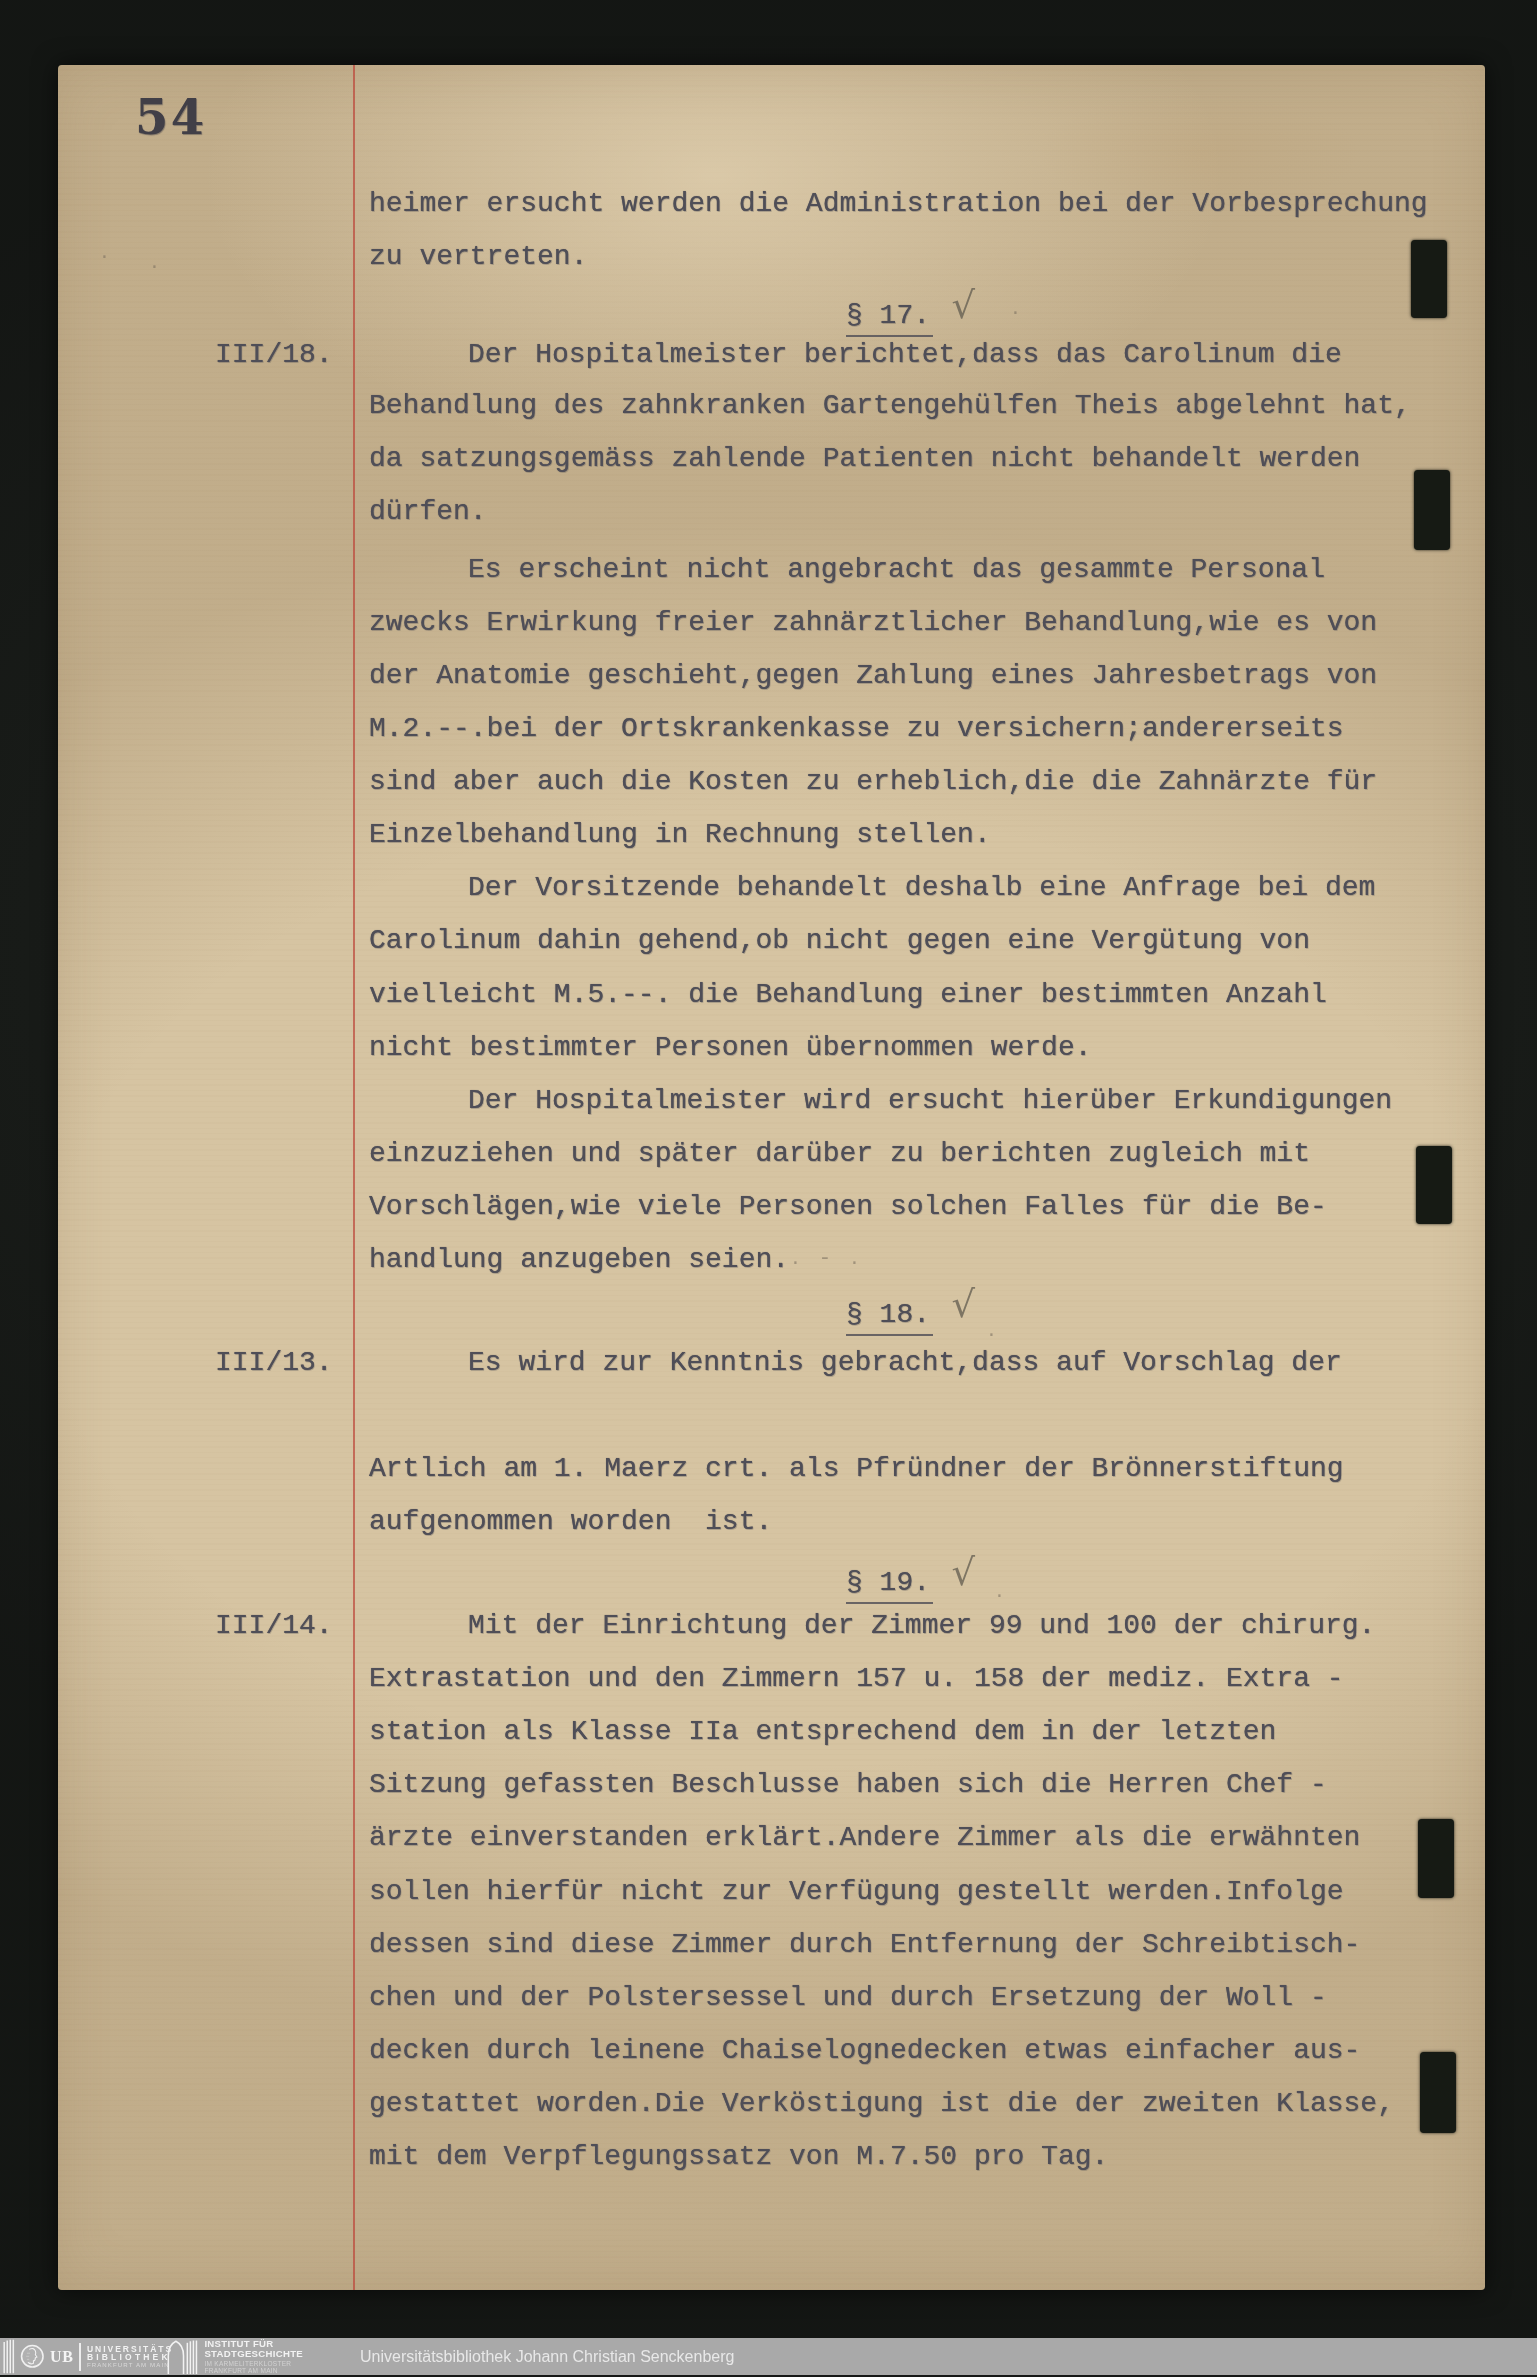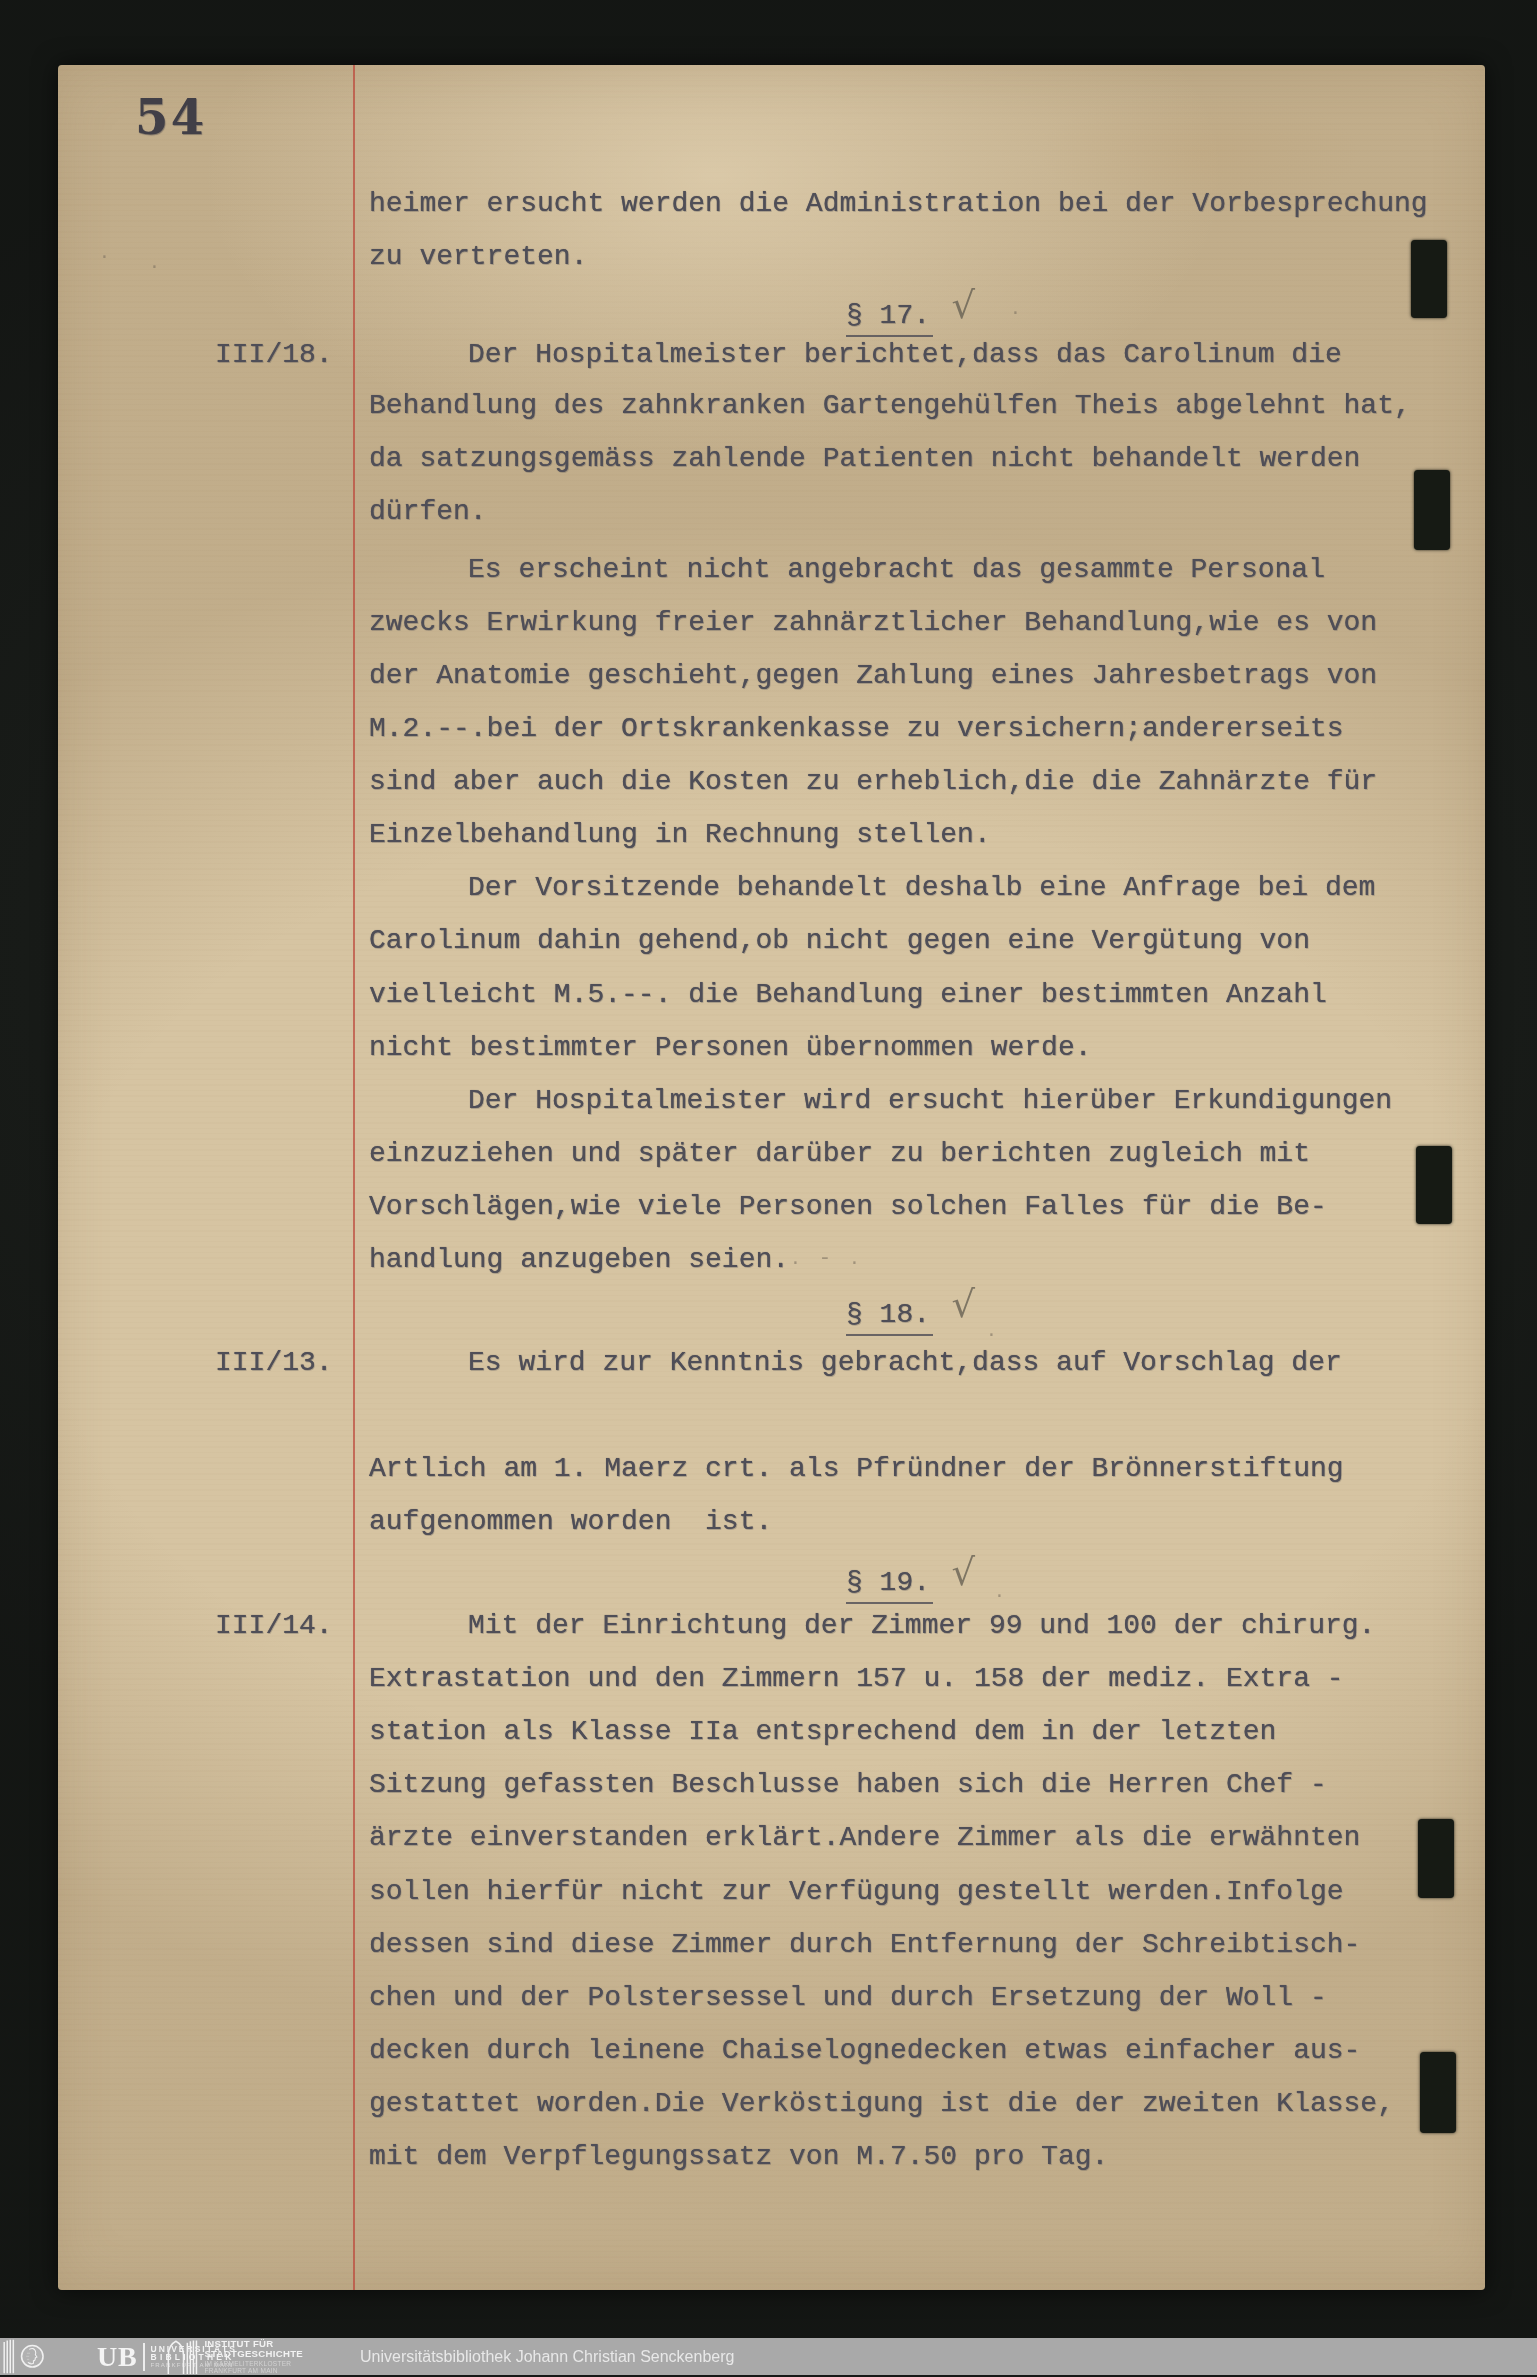--- a/index.html
+++ b/index.html
@@ -42,21 +42,21 @@
   .check{
     font-family:"DejaVu Sans", sans-serif;font-size:37px;font-weight:400;
     color:rgba(104,97,84,.8);margin-left:18.4px;position:relative;top:-4.6px;
   }
   .pencil{position:absolute;color:rgba(118,108,92,.55);font-size:21.5px;font-family:"DejaVu Sans",sans-serif;}
   .punch{position:absolute;width:36px;background:#161a14;border-radius:3.8px;box-shadow:0 0 3.1px rgba(15,18,12,.9);}
   
   .bar{position:absolute;left:0;top:2338px;width:1537px;height:39px;background:#a9a9a9;border-bottom:2.3px solid #161816;box-sizing:border-box;}
   .bar, .bar *{font-family:"Liberation Sans", sans-serif;}
   .ub-block{position:absolute;left:3.1px;top:0;height:37px;display:flex;align-items:center;gap:5.4px;}
-  .ub-big{font-family:"Liberation Serif",serif;font-weight:bold;font-size:28px;color:#f4f4f4;line-height:1;letter-spacing:0.8px;margin-left:47px;}
+  .ub-big{font-family:"Liberation Serif",serif;font-weight:bold;font-size:16px;color:#f4f4f4;line-height:1;letter-spacing:0.8px;}
   .ub-divider{width:2.3px;height:28px;background:#ededed;}
   .ub-stack{display:flex;flex-direction:column;justify-content:center;line-height:1.04;}
   .ub-l1{font-size:8.5px;letter-spacing:2px;color:#f2f2f2;font-weight:bold;}
   .ub-l2{font-size:8.5px;letter-spacing:3.2px;color:#f2f2f2;font-weight:bold;}
   .ub-l3{font-size:6.1px;letter-spacing:1.1px;color:#d9d9d9;}
   .isg-block{position:absolute;left:165px;top:0;height:37px;display:flex;align-items:center;gap:5.4px;}
   .isg-stack{display:flex;flex-direction:column;justify-content:center;line-height:1.08;}
   .isg-l1,.isg-l2{font-size:9.6px;font-weight:bold;color:#f2f2f2;letter-spacing:0.3px;}
   .isg-l3,.isg-l4{font-size:6.5px;color:#d2d2d2;letter-spacing:0.3px;}
   .credit{position:absolute;left:360px;top:0;height:37px;display:flex;align-items:center;font-size:16px;color:#e8e8e8;}

